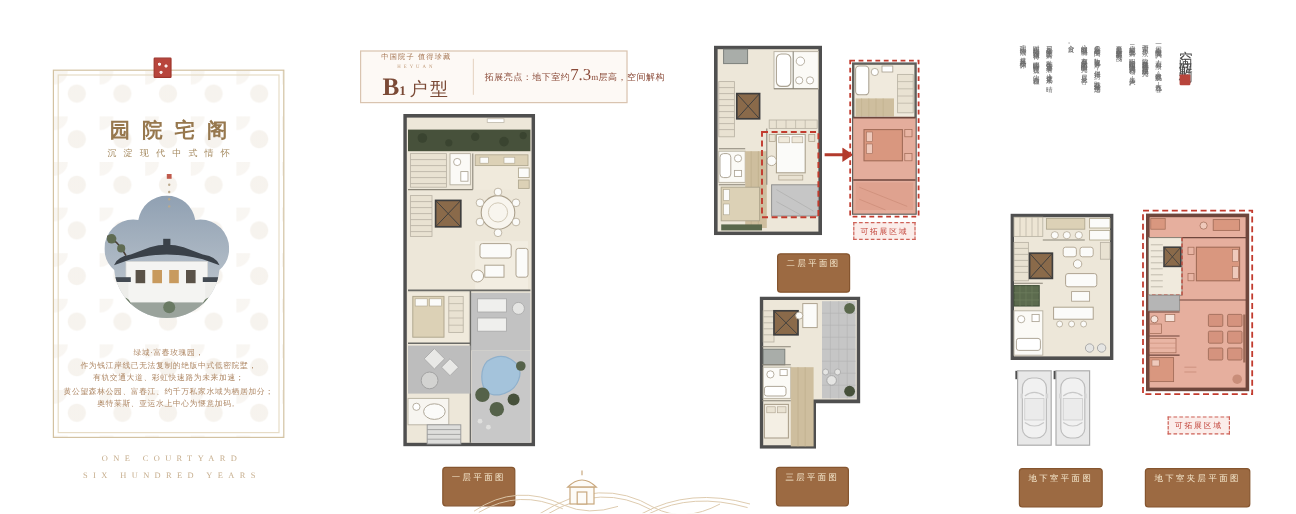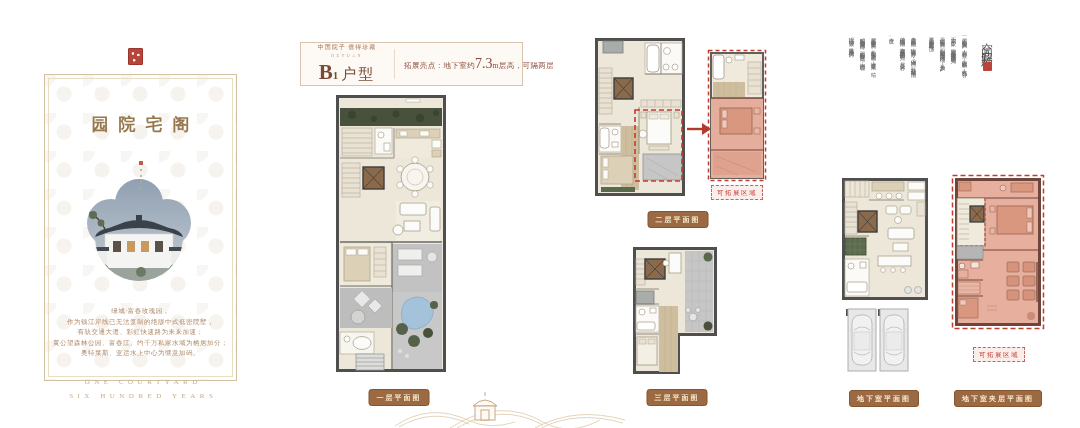--- a/index.html
+++ b/index.html
@@ -5,21 +5,21 @@
   html,body{margin:0;padding:0;background:#fff;}
   .stage{position:relative;width:1080px;height:428px;background:#FFFFFF;overflow:hidden;
          font-family:"Liberation Serif", serif;}
   
   .brand-card{position:absolute;left:20px;top:28px;width:242px;height:380px;}
   .brand-seal{position:absolute;left:108px;top:20px;width:13px;height:15px;background:#B8453C;
       border:1px solid #9E352C;z-index:3;border-radius:1px;
       background-image:radial-gradient(circle at 30% 30%, rgba(255,255,255,.9) 1px, transparent 1.6px),
                        radial-gradient(circle at 72% 40%, rgba(255,255,255,.9) 1px, transparent 1.6px),
                        radial-gradient(circle at 40% 75%, rgba(255,255,255,.9) 1px, transparent 1.6px);}
-  .frame{position:absolute;left:24px;top:46px;width:191px;height:305px;border:1px solid #D3C2A2;
+  .frame{position:absolute;left:24px;top:30px;width:191px;height:305px;border:1px solid #D3C2A2;
       background-image:radial-gradient(circle at 50% 50%, rgba(201,180,148,.16) 7px, transparent 8px),
                        radial-gradient(circle at 0 0, rgba(201,180,148,.12) 11px, transparent 12px);
       background-size:38px 38px;}
   .frame-inner{position:absolute;left:3px;top:3px;right:3px;bottom:3px;border:1px solid #E7DCC6;}
   .brand-title{position:absolute;left:0;top:38px;width:100%;text-align:center;font-size:17px;
       letter-spacing:10px;text-indent:10px;color:#97784E;font-weight:bold;}
   .brand-subtitle{position:absolute;left:0;top:64px;width:100%;text-align:center;font-size:7.5px;
       letter-spacing:6px;text-indent:6px;color:#A58A60;}
   .ornament{position:absolute;left:0;top:86px;width:100%;display:flex;flex-direction:column;
       align-items:center;gap:4px;z-index:2;}
@@ -40,41 +40,42 @@
   .uh-unit{margin-top:2px;color:#7B4A36;white-space:nowrap;}
   .uh-unit .b{font-size:21px;font-weight:bold;}
   .uh-unit .one{font-size:11px;font-weight:bold;}
   .uh-unit .suffix{font-size:15px;margin-left:3px;letter-spacing:2px;}
   .uh-divider{width:1px;height:30px;background:#E8D8C8;margin:0 9px;flex:none;}
   .uh-right{flex:1;color:#8A4A38;}
   .uh-line{font-size:7.5px;letter-spacing:.4px;white-space:nowrap;line-height:11px;}
   .uh-line .big{font-size:14px;letter-spacing:0;}
   
   .cap{position:absolute;transform:translateX(-50%);background:#9C6A42;color:#F6E9CE;font-size:7px;
-      letter-spacing:2px;padding:3px 7px 2px;border-radius:3px;white-space:nowrap;border:1px solid #85552F;font-weight:bold;}
+      letter-spacing:2px;padding:3px 7px 18px;border-radius:3px;white-space:nowrap;border:1px solid #85552F;}
   .expand-badge{position:absolute;transform:translateX(-50%);background:#FBEDEA;color:#C2443A;
       border:1px dashed #CE6258;font-size:6.5px;letter-spacing:1.5px;padding:2.5px 5px 1.5px;white-space:nowrap;}
   
   .decon{position:absolute;left:838px;top:33px;height:140px;writing-mode:vertical-rl;color:#6B6B6B;}
   .decon-title{font-size:11.5px;letter-spacing:5px;color:#4A4A4A;margin-left:10px;}
   .decon-seal{display:inline-block;width:9px;height:9px;background:#B8453C;margin-top:9px;border-radius:1px;}
   .decon-p{margin-left:9px;}
   .decon-col{font-size:5.5px;letter-spacing:.8px;line-height:9px;margin-left:2px;}
   .plan{position:absolute;}
 </style>
 </head>
 <body>
 
 <div class="stage">
 
   <div class="brand-card">
     <div class="brand-seal"></div>
     <div class="frame">
       <div class="frame-inner"></div>
       <div class="brand-title">园院宅阁</div>
+      <div class="brand-subtitle">沉淀现代中式情怀</div>
       <div class="ornament">
         <span class="orn-seal"></span>
         <span class="orn-dot"></span>
         <span class="orn-dot"></span>
         <span class="orn-dot"></span>
         <span class="orn-dot"></span>
       </div>
       <div class="photo-wrap">
         <svg width="112" height="112" viewBox="0 0 112 112">
           <defs>
@@ -128,21 +129,21 @@
     <div class="uh-left">
       <div class="uh-tagline">中国院子 值得珍藏</div>
       <div class="uh-tagline-en">HEYUAN</div>
       <div class="uh-unit">
         <span class="b">B</span><span class="one">1</span><span class="suffix">户型</span>
       </div>
     </div>
     <div class="uh-divider"></div>
     <div class="uh-right">
       <div class="uh-line">
-        <span>拓展亮点：地下室约</span><span class="big">7.3</span><span>m层高，可隔两层</span>
+        <span>拓展亮点：地下室约</span><span class="big">7.3</span><span>m层高，空间解构</span>
       </div>
     </div>
   </div>
 
   <svg class="plan" style="left:336px;top:95px" width="110" height="277" viewBox="0 0 110 277">
     <rect x="1.5" y="1.5" width="107" height="274" fill="#EDE7D9" stroke="#4F4F4F" stroke-width="3"></rect>
     <rect x="70" y="4" width="14" height="3" fill="#FFFFFF" stroke="#B9B3A4" stroke-width="0.6"></rect>
     <rect x="4" y="13" width="102" height="18" fill="#47513B"></rect>
     <circle cx="16" cy="20" r="4" fill="#3A4430"></circle>
       <circle cx="38" cy="24" r="3" fill="#3A4430"></circle>

